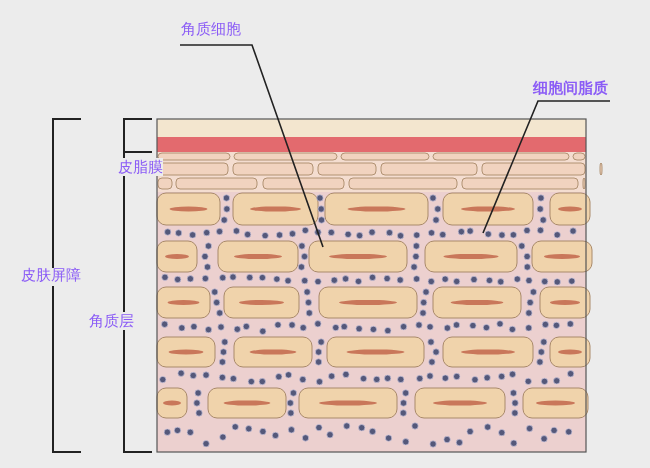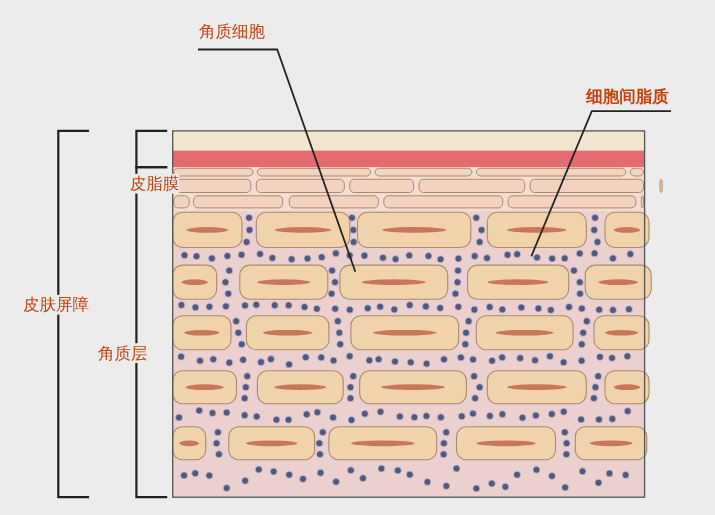--- a/index.html
+++ b/index.html
@@ -1,17 +1,17 @@
 <!DOCTYPE html>
 <html><head>
 <meta charset="utf-8">
 <style>
   html,body{margin:0;padding:0;}
   body{width:650px;height:468px;background:#ececec;position:relative;overflow:hidden;font-family:"DejaVu Sans","Liberation Sans",sans-serif;}
-  .lbl{position:absolute;font-size:15px;color:#c2410c;white-space:nowrap;letter-spacing:0px;background:#ececec;line-height:18px;}
+  .lbl{position:absolute;font-size:15px;color:#8b5cf6;white-space:nowrap;letter-spacing:0px;background:#ececec;line-height:18px;}
   svg{position:absolute;left:0;top:0;}
 </style>
 </head>
 <body>
 
 <svg id="diagram" width="650" height="468" viewBox="0 0 650 468">
   <g id="g-layers">
       <rect x="157" y="119" width="429" height="333" fill="#ecd0cf"></rect>
       <rect x="157" y="119" width="429" height="18" fill="#f3e6cf"></rect>
       <rect x="157" y="137" width="429" height="15" fill="#e36a6e"></rect>
@@ -302,14 +302,14 @@
       <polyline points="152,119 124,119 124,152 152,152" fill="none" stroke="#222222" stroke-width="2"></polyline>
       <polyline points="152,152 124,152 124,452 152,452" fill="none" stroke="#222222" stroke-width="2"></polyline>
       <polyline points="180,45 252,45 323,247" fill="none" stroke="#222222" stroke-width="1.6"></polyline>
       <polyline points="610,101 538,101 483,233" fill="none" stroke="#222222" stroke-width="1.6"></polyline>
     </g>
 </svg>
 
 <div class="lbl" id="l-corneocyte" style="left: 181px; top: 20px;">角质细胞</div>
 <div class="lbl" id="l-intercellular_lipid" style="left: 533px; top: 79px; font-weight: bold;">细胞间脂质</div>
 <div class="lbl" id="l-sebum_film" style="left: 118px; top: 130px; margin-top: 28px;">皮脂膜</div>
-<div class="lbl" id="l-skin_barrier" style="left: 21px; top: 268px;">皮肤屏障</div>
+<div class="lbl" id="l-skin_barrier" style="left: 21px; top: 268px; font-family: Liberation Mono, monospace;">皮肤屏障</div>
 <div class="lbl" id="l-stratum_corneum" style="left: 89px; top: 312px;">角质层</div>
 
 </body></html>

